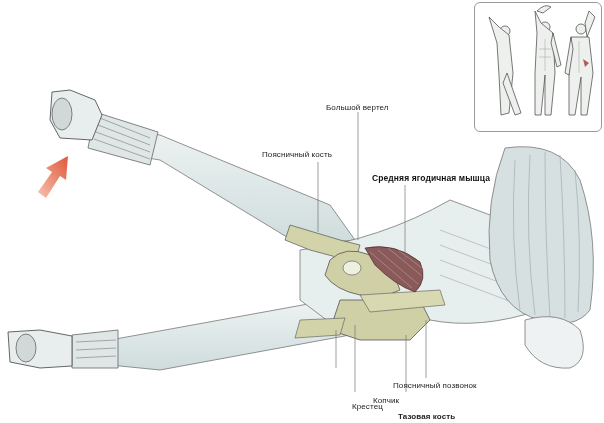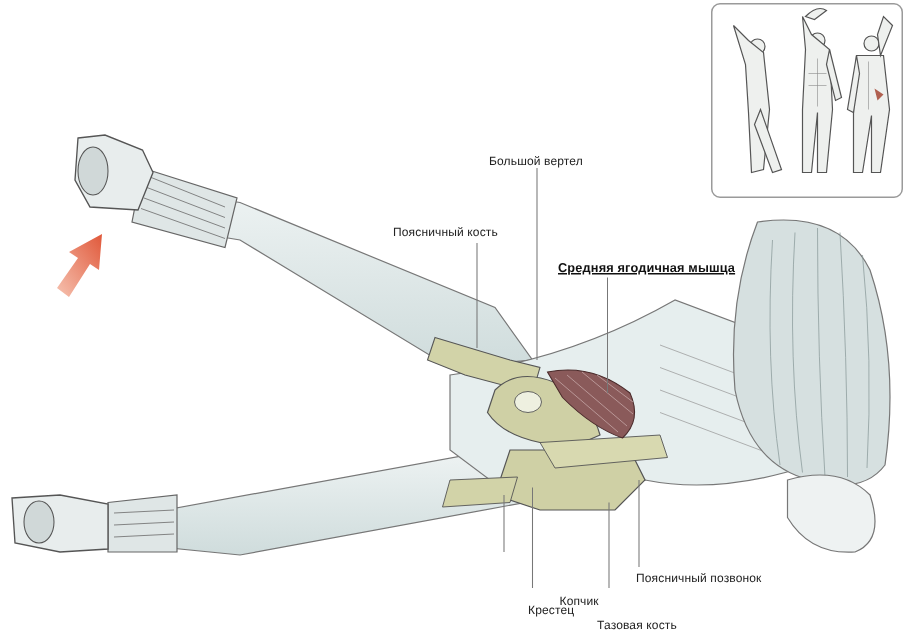--- a/index.html
+++ b/index.html
@@ -1,19 +1,19 @@
 <!DOCTYPE html>
 <html><head>
 <meta charset="utf-8">
 <style>
   html, body { margin: 0; padding: 0; background: #ffffff; }
   body { width: 604px; height: 423px; overflow: hidden; position: relative; font-family: "Liberation Sans", sans-serif; }
   #canvas { position: absolute; left: 0; top: 0; width: 604px; height: 423px; }
   .label { position: absolute; font-size: 8px; color: #222; white-space: nowrap; letter-spacing: 0.1px; }
-  .label.bold { font-weight: bold; font-size: 8.5px; color: #111; text-decoration: underline; }
+  .label.bold { font-weight: bold; font-size: 8.5px; color: #111; }
   .inset { position: absolute; left: 474px; top: 2px; width: 126px; height: 128px; border: 1px solid #9a9a9a; border-radius: 6px; background: #fff; }
 </style>
 </head>
 <body>
 
 <svg id="canvas" viewBox="0 0 604 423" xmlns="http://www.w3.org/2000/svg">
   <defs>
     <linearGradient id="arrowGrad" x1="0" y1="1" x2="1" y2="0">
       <stop offset="0" stop-color="#f6c2b0"></stop>
       <stop offset="1" stop-color="#e0583a"></stop>
@@ -107,23 +107,23 @@
     <line x1="355" y1="392" x2="355" y2="325"></line>
     <line x1="406" y1="392" x2="406" y2="335"></line>
     <line x1="426" y1="378" x2="426" y2="320"></line>
   </g>
 </svg>
 
 <div class="label" style="left:326px; top:103px;">Большой вертел</div>
 <div class="label" style="left:262px; top:150px;">Поясничный кость</div>
 <div class="label bold" style="left:372px; top:173px;">Средняя ягодичная мышца</div>
 <div class="label" style="left:341px; top:396px;padding-left:32px;">Копчик</div>
-<div class="label" style="left:424px; top:381px;">Поясничный позвонок</div>
+<div class="label" style="left:393px; top:381px;">Поясничный позвонок</div>
 <div class="label" style="left:352px; top:402px;">Крестец</div>
-<div class="label" style="left:398px; top:412px;">Тазовая кость</div>
+<div class="label" style="left:398px; top:412px;font-weight:bold;">Тазовая кость</div>
 
 <div class="inset">
   <svg width="126" height="128" viewBox="0 0 126 128">
     <g fill="#eef0ee" stroke="#555" stroke-width="0.8">
 
       <circle cx="30" cy="28" r="5"></circle>
       <path d="M14 14 L24 24 L34 32 L38 70 L34 110 L26 112 L24 72 L22 40 Z"></path>
       <path d="M32 70 L46 110 L40 112 L28 80 Z"></path>
 
       <circle cx="70" cy="24" r="5"></circle>

